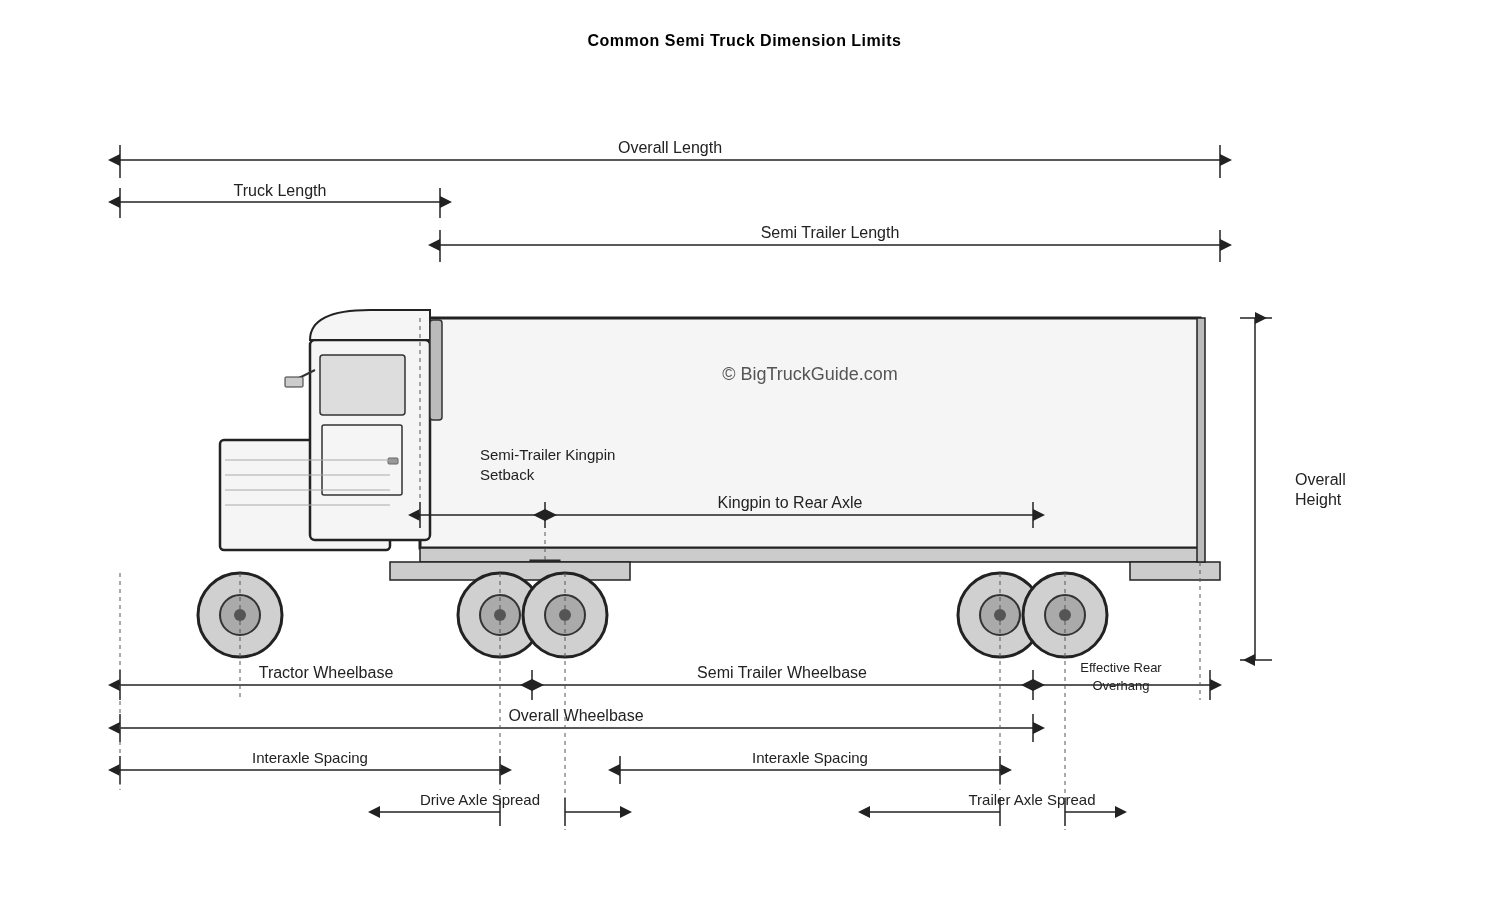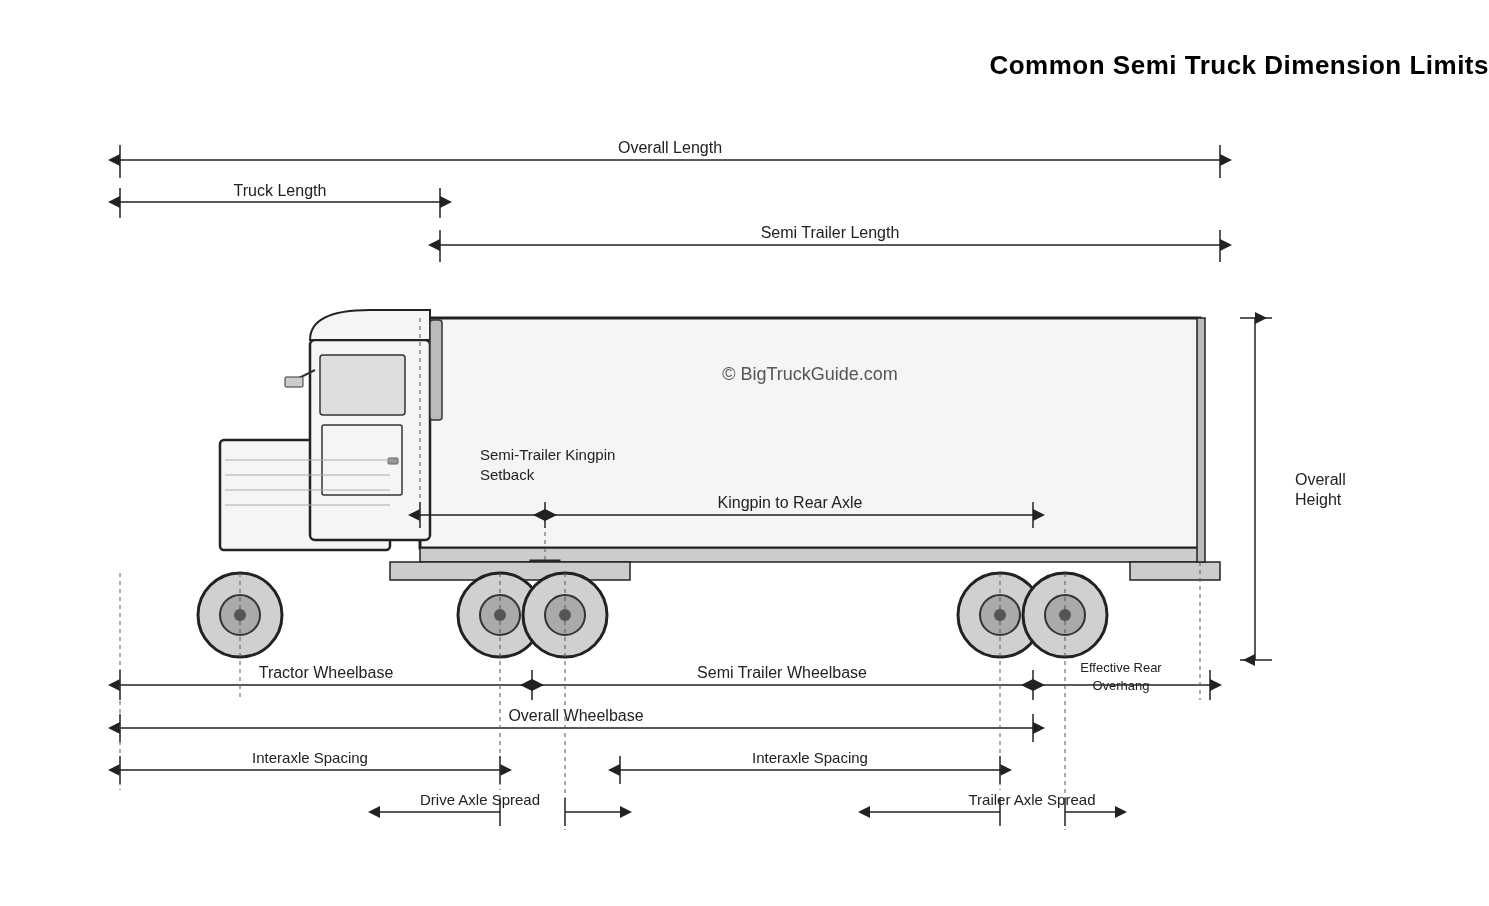--- a/index.html
+++ b/index.html
@@ -5,24 +5,24 @@
     * { margin: 0; padding: 0; box-sizing: border-box; }
     body {
       width: 1489px;
       height: 906px;
       background: #fff;
       font-family: Arial, sans-serif;
       overflow: hidden;
       position: relative;
     }
     .page-title {
-      text-align: right;
+      text-align: center;
       font-weight: bold;
-      font-size: 26px;
-      padding-top: 50px;
+      font-size: 16px;
+      padding-top: 32px;
       letter-spacing: 0.5px;
     }
     .diagram-container {
       position: absolute;
       top: 70px;
       left: 0;
       width: 1489px;
       height: 836px;
     }
   </style>

